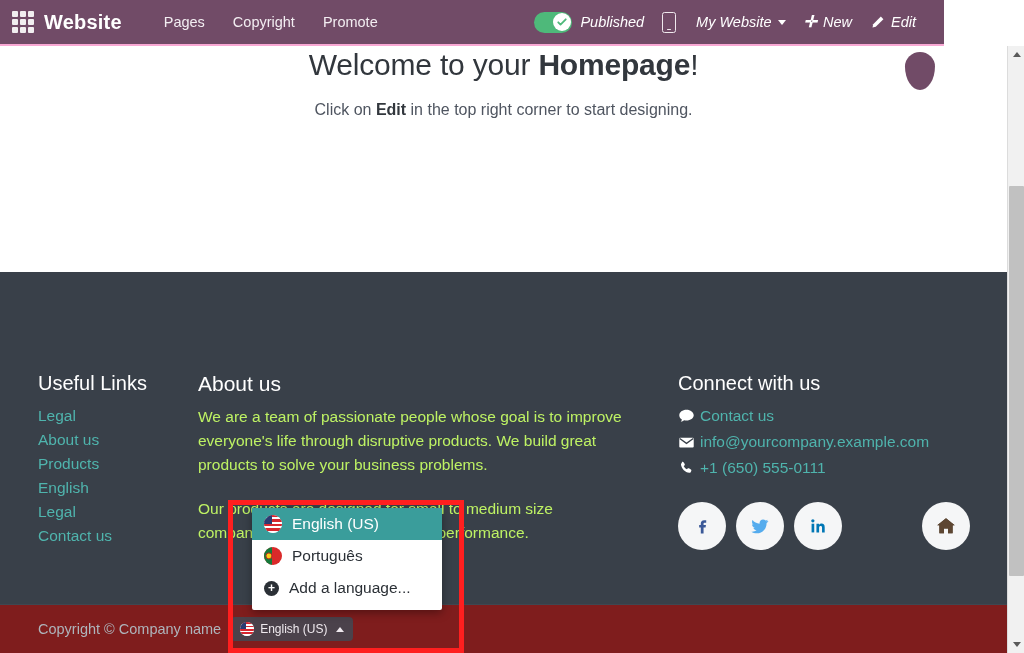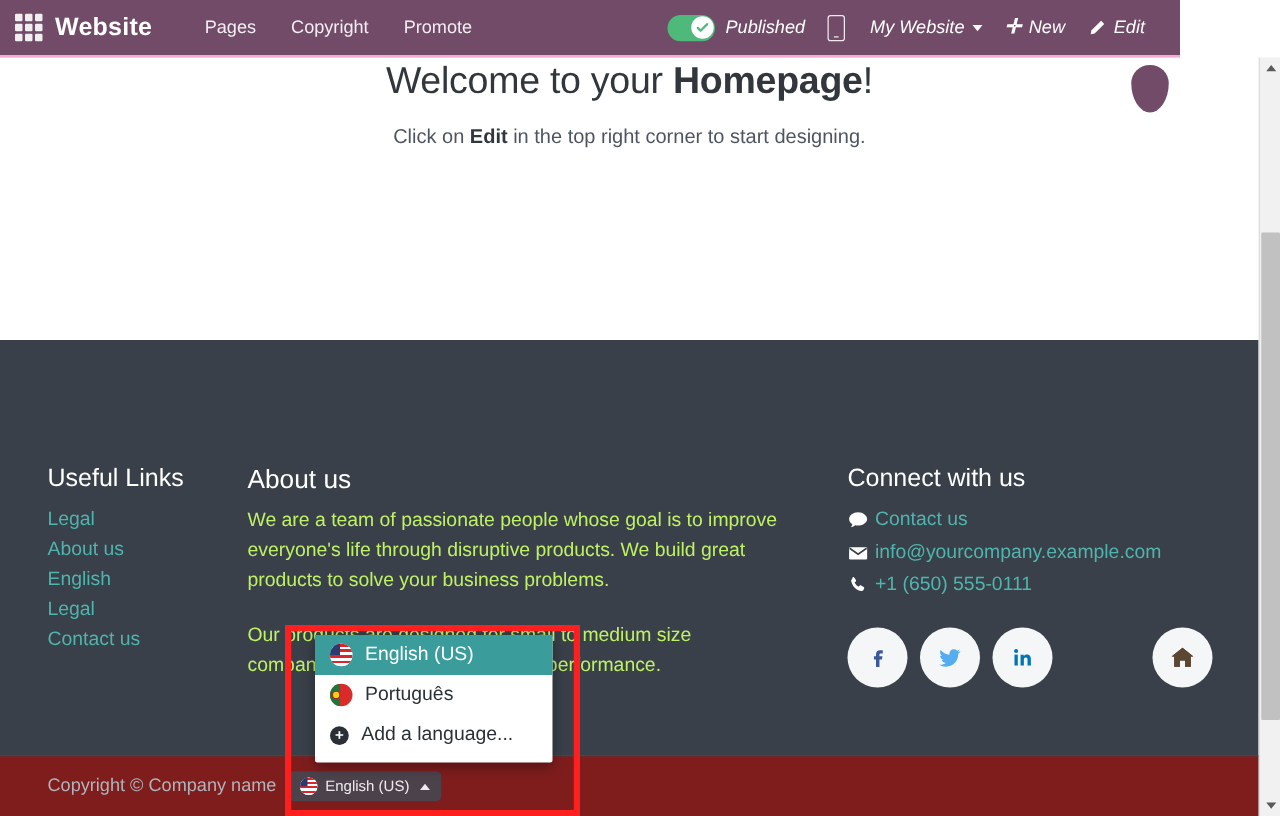--- a/index.html
+++ b/index.html
@@ -256,20 +256,21 @@
       <div class="drop"></div>
     </div>
 
     <div class="footer">
       <div class="footer-inner">
 
         <div class="col-links">
           <div class="foot-title">Useful Links</div>
           <a class="flink">Legal</a>
           <a class="flink">About us</a>
+          <a class="flink">Products</a>
           <a class="flink">English</a>
           <a class="flink">Legal</a>
           <a class="flink">Contact us</a>
         </div>
 
         <div class="col-about">
           <div class="foot-title">About us</div>
           <p class="about-p">We are a team of passionate people whose goal is to improve everyone's life through disruptive products. We build great products to solve your business problems.</p>
           <p class="about-p">Our products are designed for small to medium size companies willing to optimize their performance.</p>
         </div>

